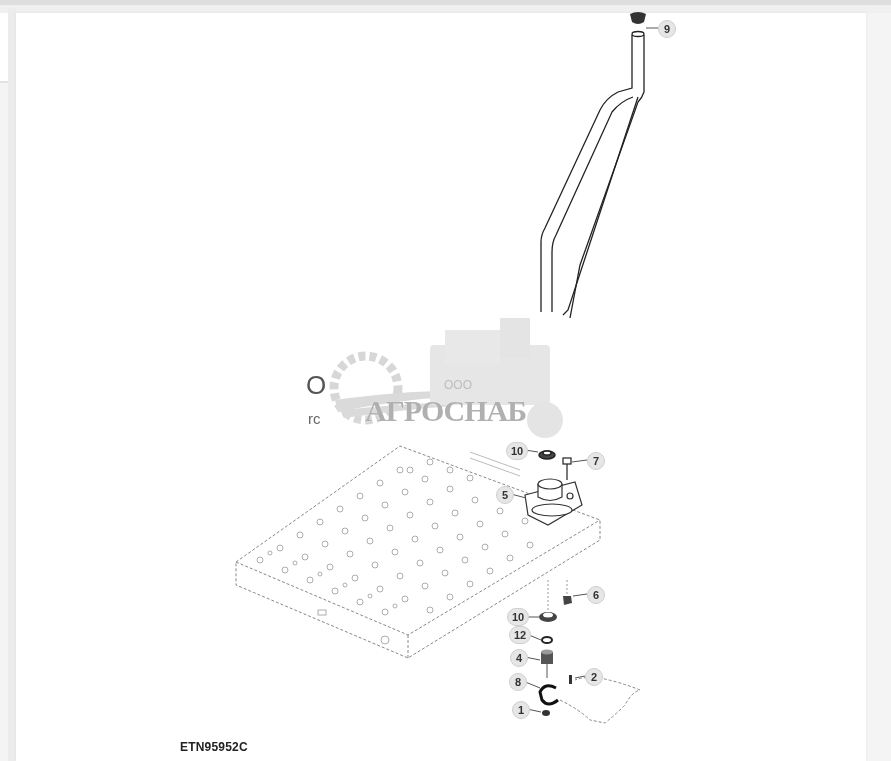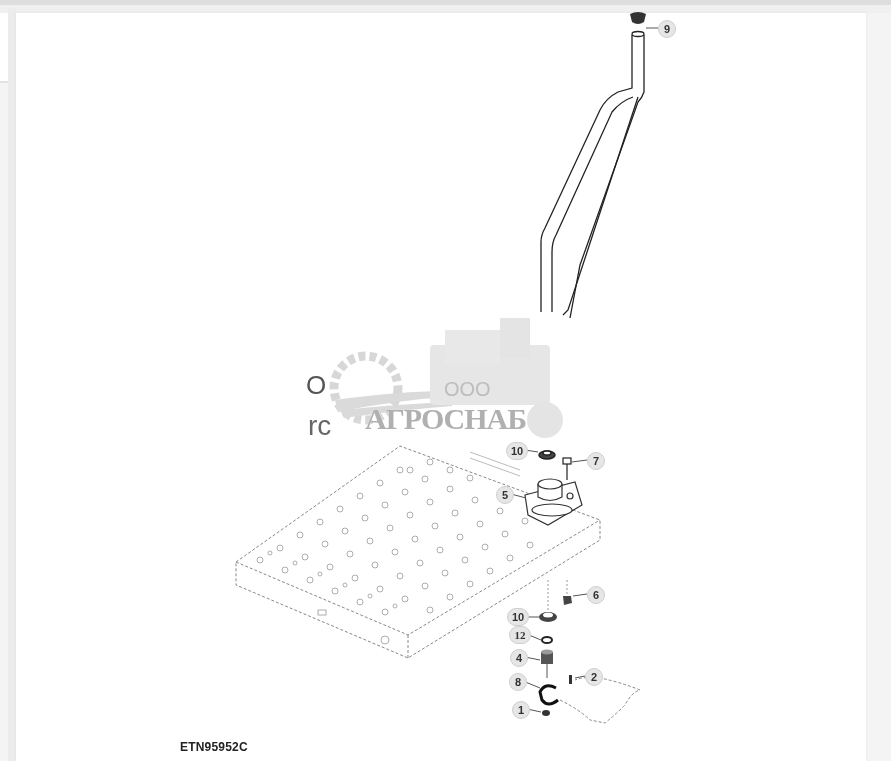--- a/index.html
+++ b/index.html
@@ -7,24 +7,24 @@
   .topbar{position:absolute;left:0;top:0;width:891px;height:5px;background:#dedede;}
   .topbar2{position:absolute;left:0;top:5px;width:891px;height:8px;background:#f0f0f0;}
   .leftpanel{position:absolute;left:0;top:13px;width:8px;height:68px;background:#fff;border-bottom:2px solid #e2e2e2;}
   .leftstrip{position:absolute;left:8px;top:8px;width:8px;height:753px;background:#ececec;}
   .card{position:absolute;left:16px;top:13px;width:850px;height:748px;background:#fff;box-shadow:0 0 3px rgba(0,0,0,0.06);}
   .diagram{position:absolute;left:0;top:0;width:891px;height:761px;}
   .callout{position:absolute;width:16px;height:16px;border-radius:50%;background:#e6e6e6;border:1px solid #cfcfcf;font-weight:bold;font-size:11px;color:#333;text-align:center;line-height:16px;}
   .callout.wide{width:20px;border-radius:9px;}
   .fig-id{position:absolute;left:180px;top:740px;font-size:12px;font-weight:bold;color:#222;letter-spacing:0.2px;}
   .wm-text{position:absolute;color:#c4c4c4;font-family:"Liberation Serif",serif;}
-  .wm-ooo{left:444px;top:378px;font-size:20px;color:#bdbdbd;font-family:"Liberation Sans",sans-serif;}
-  .wm-brand{left:365px;top:394px;font-size:30px;font-weight:bold;color:#b0b0b0;letter-spacing:-1px;text-shadow:0 0 1px #fff;margin-top:8px;}
+  .wm-ooo{left:444px;top:378px;font-size:12px;color:#bdbdbd;font-family:"Liberation Sans",sans-serif;}
+  .wm-brand{left:365px;top:394px;font-size:30px;font-weight:bold;color:#b0b0b0;letter-spacing:-1px;text-shadow:0 0 1px #fff;}
   .bg-frag1{position:absolute;left:306px;top:370px;font-size:26px;color:#555;font-family:"Liberation Sans",sans-serif;}
-  .bg-frag2{position:absolute;left:308px;top:410px;font-size:28px;color:#666;font-family:"Liberation Sans",sans-serif;}
+  .bg-frag2{position:absolute;left:308px;top:410px;font-size:15px;color:#666;font-family:"Liberation Sans",sans-serif;}
 </style>
 </head>
 <body>
 
 <div class="topbar"></div>
 <div class="topbar2"></div>
 <div class="leftstrip"></div>
 <div class="leftpanel"></div>
 <div class="card"></div>
 
@@ -191,21 +191,21 @@
     <line x1="527" y1="709" x2="541" y2="712"></line>
   </g>
 </svg>
 
 <div class="callout" style="left:658px;top:20px;">9</div>
 <div class="callout wide" style="left:506px;top:442px;">10</div>
 <div class="callout" style="left:587px;top:452px;">7</div>
 <div class="callout" style="left:496px;top:486px;">5</div>
 <div class="callout" style="left:587px;top:586px;">6</div>
 <div class="callout wide" style="left:507px;top:608px;">10</div>
-<div class="callout wide" style="left:509px;top:626px;font-family:Liberation Serif, serif;">12</div>
+<div class="callout wide" style="left:509px;top:626px;">12</div>
 <div class="callout" style="left:510px;top:649px;">4</div>
 <div class="callout" style="left:585px;top:668px;">2</div>
 <div class="callout" style="left:509px;top:673px;">8</div>
 <div class="callout" style="left:512px;top:701px;">1</div>
 
 <span class="wm-text wm-ooo">ООО</span>
 <span class="wm-text wm-brand">АГРОСНАБ</span>
 
 <div class="fig-id">ETN95952C</div>
 

